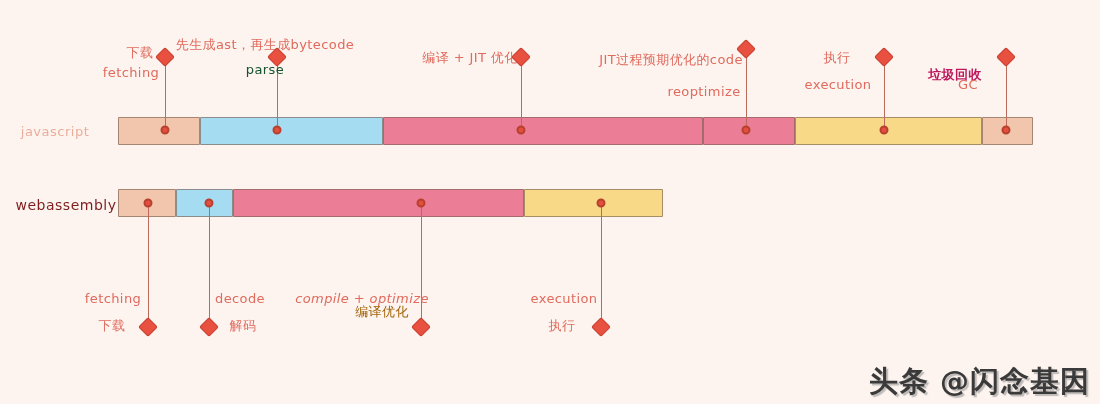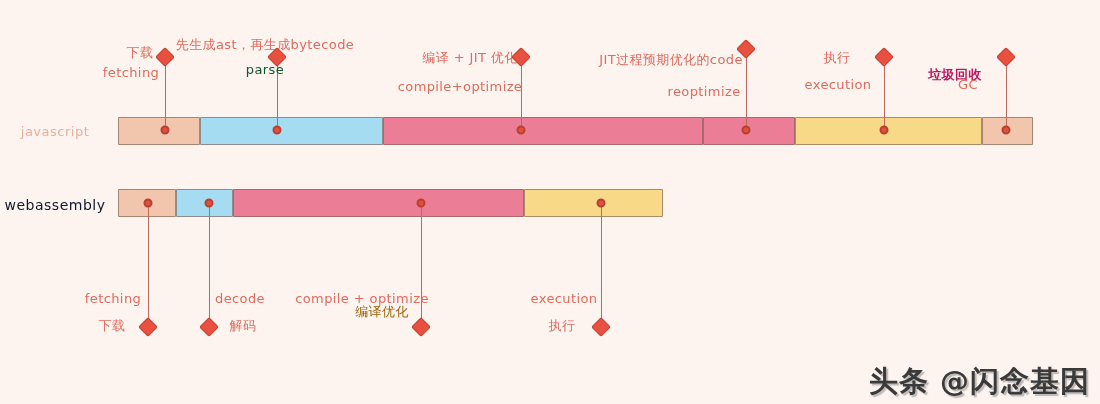--- a/index.html
+++ b/index.html
@@ -80,55 +80,54 @@
     <div class="anno-text" style="left: 131px; top: 65px; color: rgb(224, 106, 92);">fetching</div>
     <div class="diamond" style="left: 165px; top: 57px; background: rgb(232, 80, 63);"></div>
     <div class="dot" style="left: 165px; top: 130px; background: rgb(227, 79, 63);"></div>
     <div class="vline" style="left: 277px; top: 57px; height: 73px; background: rgb(187, 106, 92);"></div>
     <div class="anno-text" style="left: 265px; top: 36px; color: rgb(224, 106, 92);">先生成ast，再生成bytecode</div>
     <div class="anno-text" style="left: 240px; top: 62px; color: #14532d; margin-left: 25px;">parse</div>
     <div class="diamond" style="left: 277px; top: 57px; background: rgb(232, 80, 63);"></div>
     <div class="dot" style="left: 277px; top: 130px; background: rgb(227, 79, 63);"></div>
     <div class="vline" style="left: 521px; top: 57px; height: 73px; background: rgb(187, 106, 92);"></div>
     <div class="anno-text" style="left: 470px; top: 49px; color: rgb(224, 106, 92);">编译 + JIT 优化</div>
-    <div class="anno-text" style="left: 460px; top: 79px; color: rgb(224, 106, 92);">compile+optimize</div>
     <div class="diamond" style="left: 521px; top: 57px; background: rgb(232, 80, 63);"></div>
     <div class="dot" style="left: 521px; top: 130px; background: rgb(227, 79, 63);"></div>
     <div class="vline" style="left: 746px; top: 49px; height: 81px; background: rgb(187, 106, 92);"></div>
     <div class="anno-text" style="left: 671px; top: 51px; color: rgb(224, 106, 92);">JIT过程预期优化的code</div>
     <div class="anno-text" style="left: 704px; top: 84px; color: rgb(224, 106, 92);">reoptimize</div>
     <div class="diamond" style="left: 746px; top: 49px; background: rgb(232, 80, 63);"></div>
     <div class="dot" style="left: 746px; top: 130px; background: rgb(227, 79, 63);"></div>
     <div class="vline" style="left: 884px; top: 57px; height: 73px; background: rgb(187, 106, 92);"></div>
     <div class="anno-text" style="left: 837px; top: 49px; color: rgb(224, 106, 92);">执行</div>
     <div class="anno-text" style="left: 838px; top: 77px; color: rgb(224, 106, 92);">execution</div>
     <div class="diamond" style="left: 884px; top: 57px; background: rgb(232, 80, 63);"></div>
     <div class="dot" style="left: 884px; top: 130px; background: rgb(227, 79, 63);"></div>
     <div class="vline" style="left: 1006px; top: 57px; height: 73px; background: rgb(187, 106, 92);"></div>
     <div class="anno-text" style="left: 955px; top: 66px; color: #be185d; font-weight: bold;">垃圾回收</div>
     <div class="anno-text" style="left: 968px; top: 77px; color: rgb(224, 106, 92);">GC</div>
     <div class="diamond" style="left: 1006px; top: 57px; background: rgb(232, 80, 63);"></div>
     <div class="dot" style="left: 1006px; top: 130px; background: rgb(227, 79, 63);"></div>
-    <div class="row-label" style="left: 55px; top: 197px; color: #0f172a; font-size: 14px;">webassembly</div>
+    <div class="row-label" style="left: 66px; top: 197px; color: #7f1d1d; font-size: 14px;">webassembly</div>
     <div class="seg" style="left: 118px; top: 189px; width: 58px; height: 28px; background: rgb(242, 198, 173);"></div>
     <div class="seg" style="left: 176px; top: 189px; width: 57px; height: 28px; background: rgb(166, 220, 242);"></div>
     <div class="seg" style="left: 233px; top: 189px; width: 291px; height: 28px; background: rgb(236, 125, 150);"></div>
     <div class="seg" style="left: 524px; top: 189px; width: 139px; height: 28px; background: rgb(248, 217, 135);"></div>
     <div class="vline" style="left: 148px; top: 203px; height: 124px; background: rgb(187, 106, 92);"></div>
     <div class="anno-text" style="left: 113px; top: 291px; color: rgb(224, 106, 92);">fetching</div>
     <div class="anno-text" style="left: 112px; top: 317px; color: rgb(224, 106, 92);">下载</div>
     <div class="diamond" style="left: 148px; top: 327px; background: rgb(232, 80, 63);"></div>
     <div class="dot" style="left: 148px; top: 203px; background: rgb(227, 79, 63);"></div>
     <div class="vline" style="left: 209px; top: 203px; height: 124px; background: rgb(187, 106, 92);"></div>
     <div class="anno-text" style="left: 240px; top: 291px; color: rgb(224, 106, 92); text-align: center;">decode</div>
     <div class="anno-text" style="left: 243px; top: 317px; color: rgb(224, 106, 92);">解码</div>
     <div class="diamond" style="left: 209px; top: 327px; background: rgb(232, 80, 63);"></div>
     <div class="dot" style="left: 209px; top: 203px; background: rgb(227, 79, 63);"></div>
     <div class="vline" style="left: 421px; top: 203px; height: 124px; background: rgb(187, 106, 92);"></div>
-    <div class="anno-text" style="left: 362px; top: 291px; color: rgb(224, 106, 92);">compile + optimize</div>
+    <div class="anno-text" style="left: 362px; top: 291px; color: rgb(224, 106, 92); font-style: italic;">compile + optimize</div>
     <div class="anno-text" style="left: 382px; top: 303px; color: #a16207;">编译优化</div>
     <div class="diamond" style="left: 421px; top: 327px; background: rgb(232, 80, 63);"></div>
     <div class="dot" style="left: 421px; top: 203px; background: rgb(227, 79, 63);"></div>
     <div class="vline" style="left: 601px; top: 203px; height: 124px; background: rgb(187, 106, 92);"></div>
     <div class="anno-text" style="left: 564px; top: 291px; color: rgb(224, 106, 92);">execution</div>
     <div class="anno-text" style="left: 562px; top: 317px; color: rgb(224, 106, 92);">执行</div>
     <div class="diamond" style="left: 601px; top: 327px; background: rgb(232, 80, 63);"></div>
     <div class="dot" style="left: 601px; top: 203px; background: rgb(227, 79, 63);"></div>
   </div>
 

